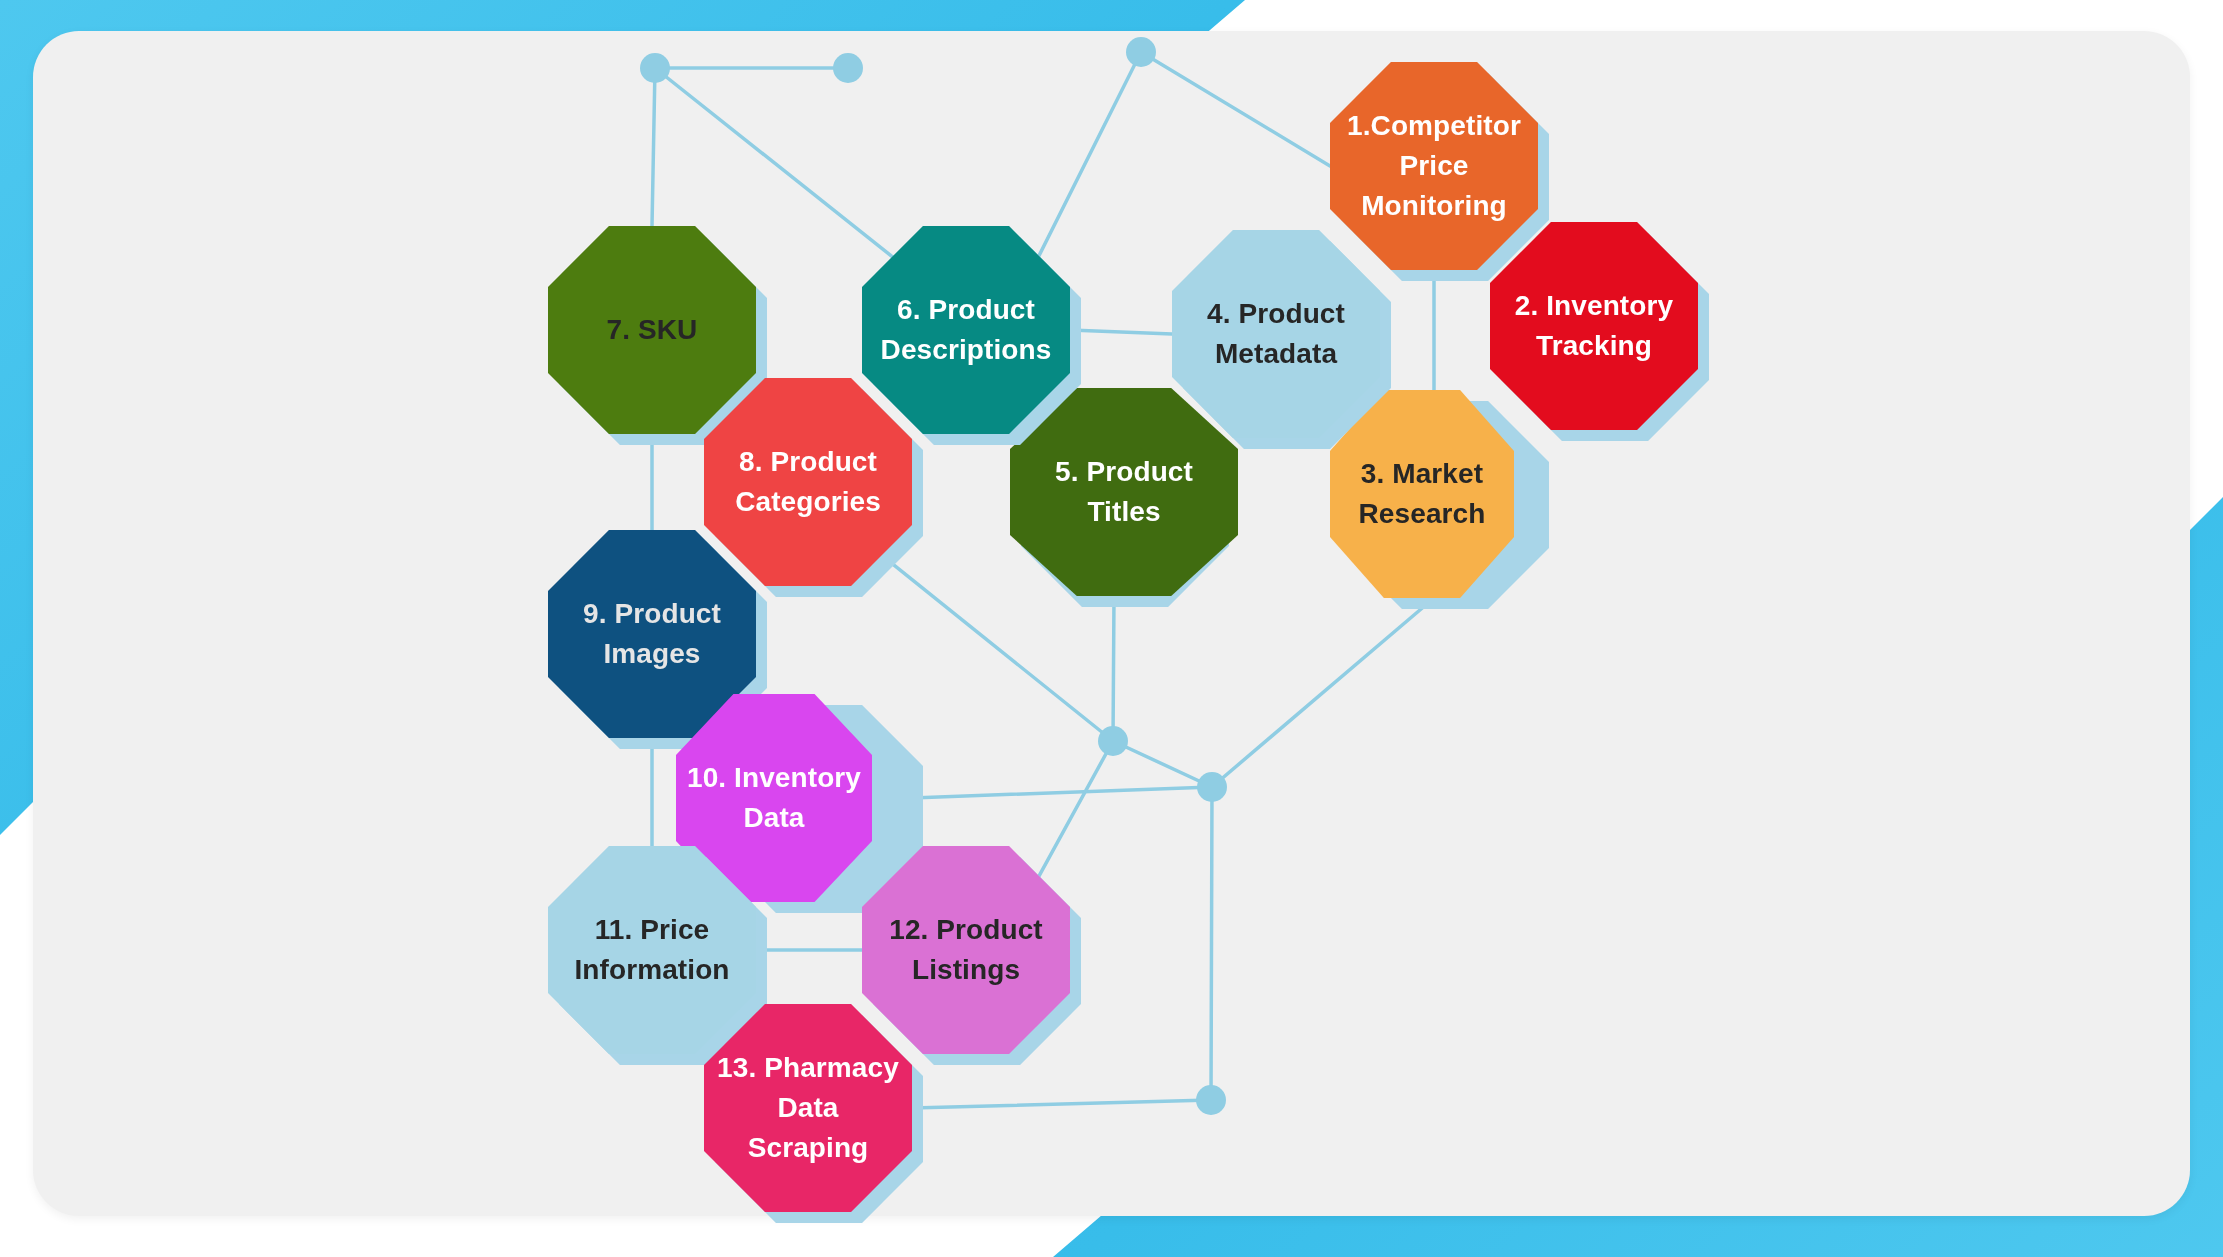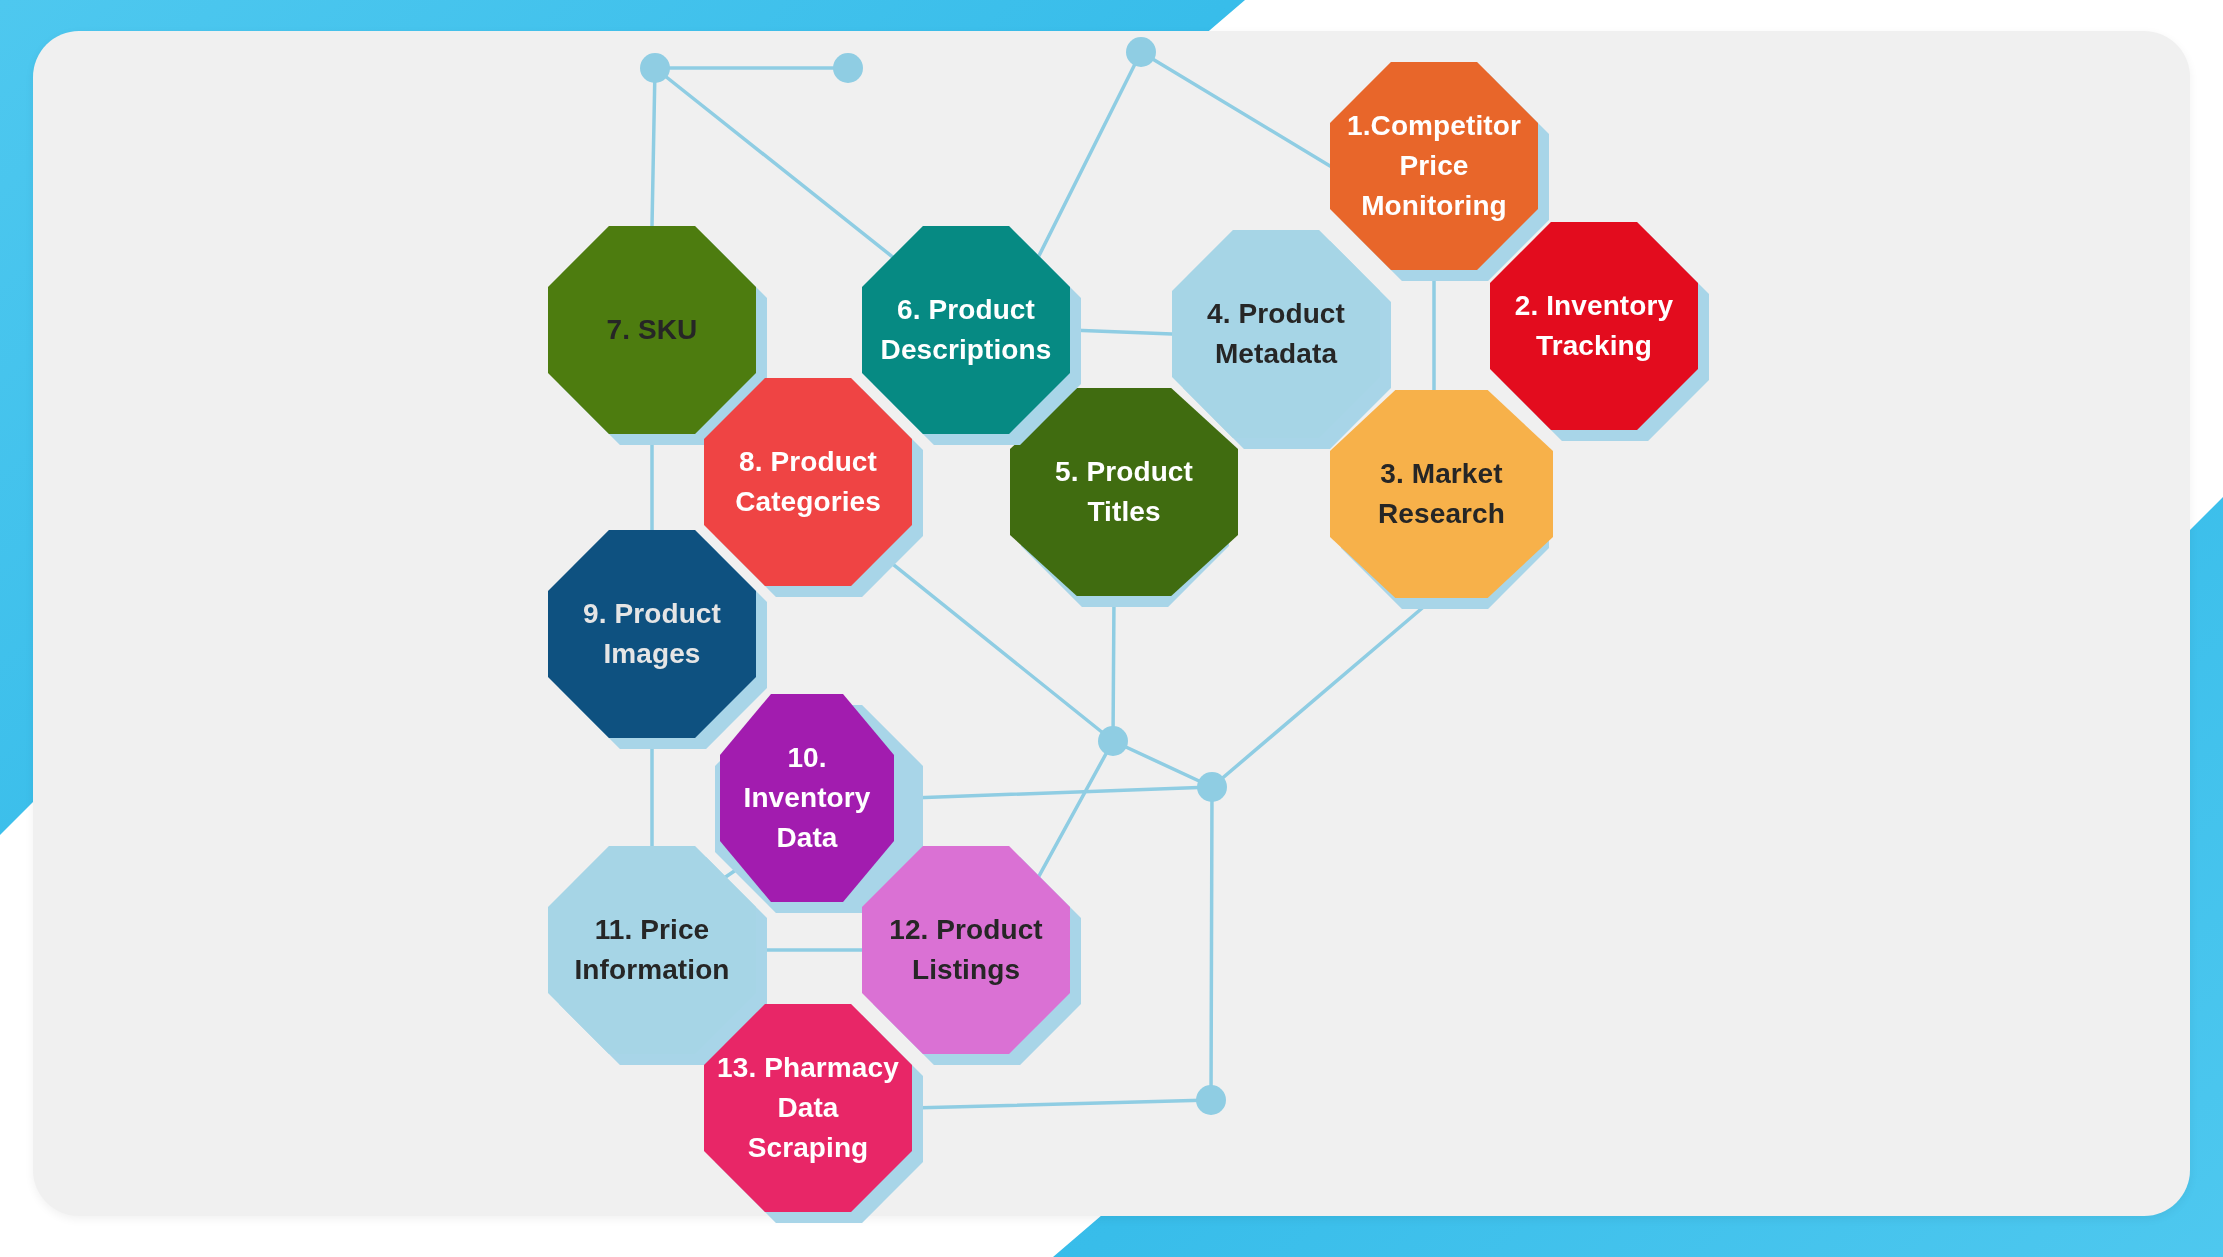--- a/index.html
+++ b/index.html
@@ -116,21 +116,21 @@
         <div class="node-label" style="color: rgb(255, 255, 255);">1.Competitor
 Price
 Monitoring</div>
       </div>
       <div class="node-shadow" style="left: 1501px; top: 233px; width: 208px; height: 208px; background: rgb(168, 213, 232);"></div>
       <div class="node" style="left: 1490px; top: 222px; width: 208px; height: 208px; background: rgb(227, 12, 30);">
         <div class="node-label" style="color: rgb(255, 255, 255);">2. Inventory
 Tracking</div>
       </div>
       <div class="node-shadow" style="left: 1341px; top: 401px; width: 208px; height: 208px; background: rgb(168, 213, 232);"></div>
-      <div class="node" style="left: 1330px; top: 390px; width: 223px; height: 208px; background: rgb(247, 177, 74);">
+      <div class="node" style="left: 1330px; top: 390px; width: 184px; height: 208px; background: rgb(247, 177, 74);">
         <div class="node-label" style="color: rgb(38, 38, 38);">3. Market
 Research</div>
       </div>
       <div class="node-shadow" style="left: 1183px; top: 241px; width: 208px; height: 208px; background: rgb(168, 213, 232);"></div>
       <div class="node" style="left: 1172px; top: 230px; width: 208px; height: 208px; background: rgb(166, 213, 230);">
         <div class="node-label" style="color: rgb(38, 38, 38);">4. Product
 Metadata</div>
       </div>
       <div class="node-shadow" style="left: 1021px; top: 399px; width: 208px; height: 208px; background: rgb(168, 213, 232);"></div>
       <div class="node" style="left: 1010px; top: 388px; width: 228px; height: 208px; background: rgb(64, 108, 16);">
@@ -150,21 +150,21 @@
       <div class="node" style="left: 704px; top: 378px; width: 208px; height: 208px; background: #ef4444;">
         <div class="node-label" style="color: rgb(255, 255, 255);">8. Product
 Categories</div>
       </div>
       <div class="node-shadow" style="left: 559px; top: 541px; width: 208px; height: 208px; background: rgb(168, 213, 232);"></div>
       <div class="node" style="left: 548px; top: 530px; width: 208px; height: 208px; background: rgb(14, 81, 128);">
         <div class="node-label" style="color: #e5e5e5;">9. Product
 Images</div>
       </div>
       <div class="node-shadow" style="left: 715px; top: 705px; width: 208px; height: 208px; background: rgb(168, 213, 232);"></div>
-      <div class="node" style="left: 720px; top: 694px; width: 174px; height: 208px; background: #a21caf;">
+      <div class="node" style="left: 676px; top: 694px; width: 196px; height: 208px; background: #d946ef;">
         <div class="node-label" style="color: rgb(255, 255, 255);">10. Inventory
 Data</div>
       </div>
       <div class="node-shadow" style="left: 559px; top: 857px; width: 208px; height: 208px; background: rgb(168, 213, 232);"></div>
       <div class="node" style="left: 548px; top: 846px; width: 208px; height: 208px; background: rgb(166, 213, 230);">
         <div class="node-label" style="color: rgb(38, 38, 38);">11. Price
 Information</div>
       </div>
       <div class="node-shadow" style="left: 873px; top: 857px; width: 208px; height: 208px; background: rgb(168, 213, 232);"></div>
       <div class="node" style="left: 862px; top: 846px; width: 208px; height: 208px; background: rgb(218, 113, 212);">

